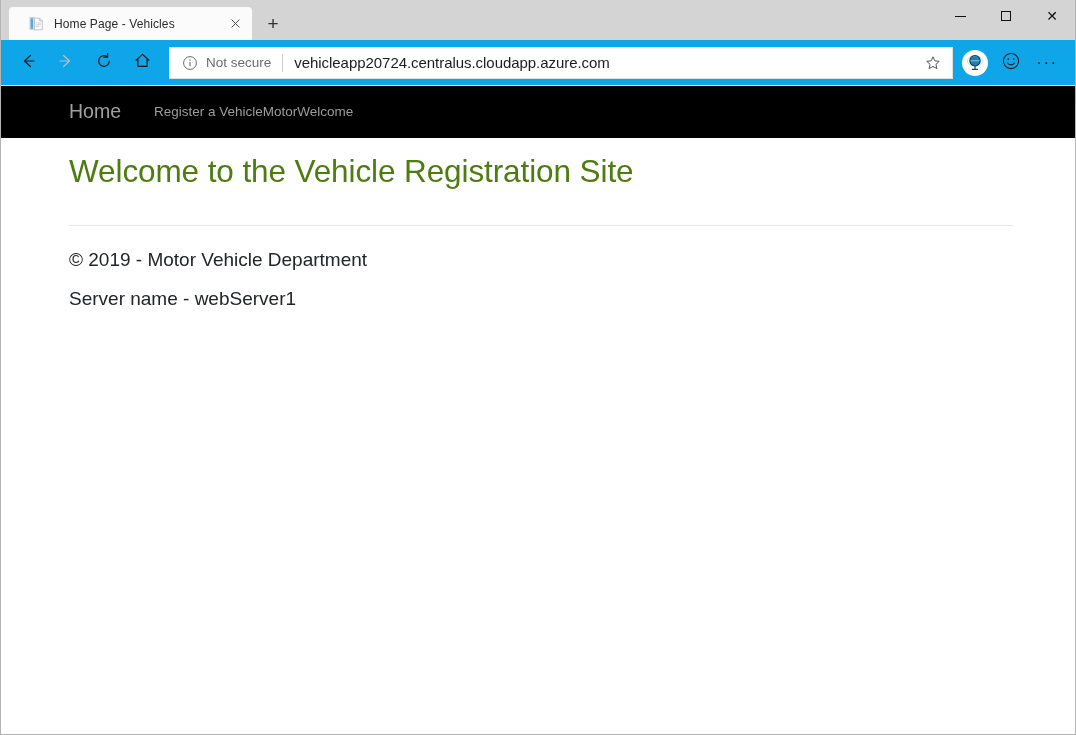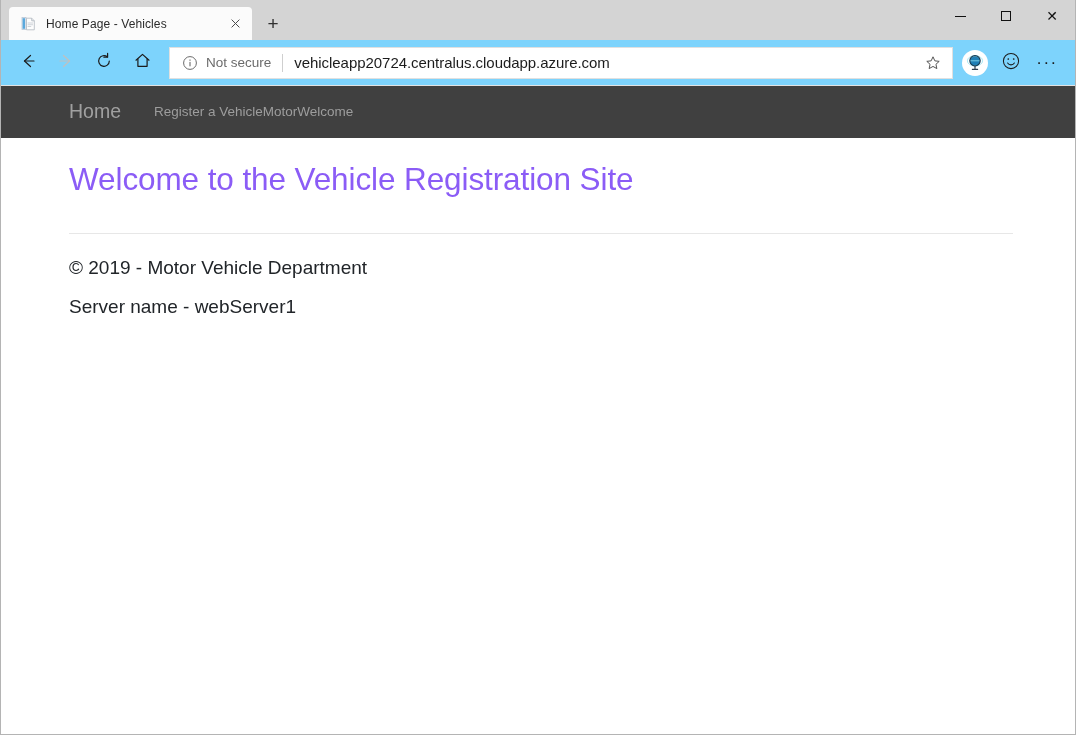--- a/index.html
+++ b/index.html
@@ -44,21 +44,21 @@
     padding-left: 8px;
   }
 
   .tab {
     height: 33px;
     width: 243px;
     background: #fbfbfb;
     border-radius: 4px 4px 0 0;
     display: flex;
     align-items: center;
-    padding: 0 6px 0 12px;
+    padding: 0 6px 0 20px;
     box-sizing: border-box;
     position: relative;
   }
 
   .tab-favicon {
     width: 16px;
     height: 16px;
     flex: 0 0 16px;
     position: relative;
     margin-right: 9px;
@@ -132,21 +132,21 @@
     box-sizing: border-box;
   }
   .win-close {
     font-size: 14px;
     font-weight: 400;
   }
 
   
   .toolbar {
     height: 46px;
-    background: #7dd3fc;
+    background: #0ea5e9;
     display: flex;
     align-items: center;
     padding: 0 10px 0 8px;
     box-sizing: border-box;
     flex: 0 0 auto;
     border-bottom: 1px solid #e2e2e2;
   }
 
   .nav-btn {
     width: 38px;
@@ -243,21 +243,21 @@
   
   .page {
     flex: 1 1 auto;
     background: #ffffff;
     overflow: hidden;
     display: flex;
     flex-direction: column;
   }
 
   .site-navbar {
-    background: #404040;
+    background: #000000;
     height: 52px;
     display: flex;
     align-items: center;
     padding-left: 68px;
     box-sizing: border-box;
     flex: 0 0 52px;
   }
 
   .brand {
     font-size: 19.5px;
@@ -280,22 +280,22 @@
   }
 
   .container {
     padding: 0 64px 0 68px;
     box-sizing: border-box;
   }
 
   .page-heading {
     font-size: 31.5px;
     font-weight: 400;
-    color: #8b5cf6;
-    margin: 23px 0 0 0;
+    color: #4d7c0f;
+    margin: 15px 0 0 0;
     line-height: 1.2;
     letter-spacing: -0.1px;
   }
 
   .divider {
     border: none;
     border-top: 1px solid #e7e7e7;
     margin: 34px 0 0 0;
     width: 944px;
   }

